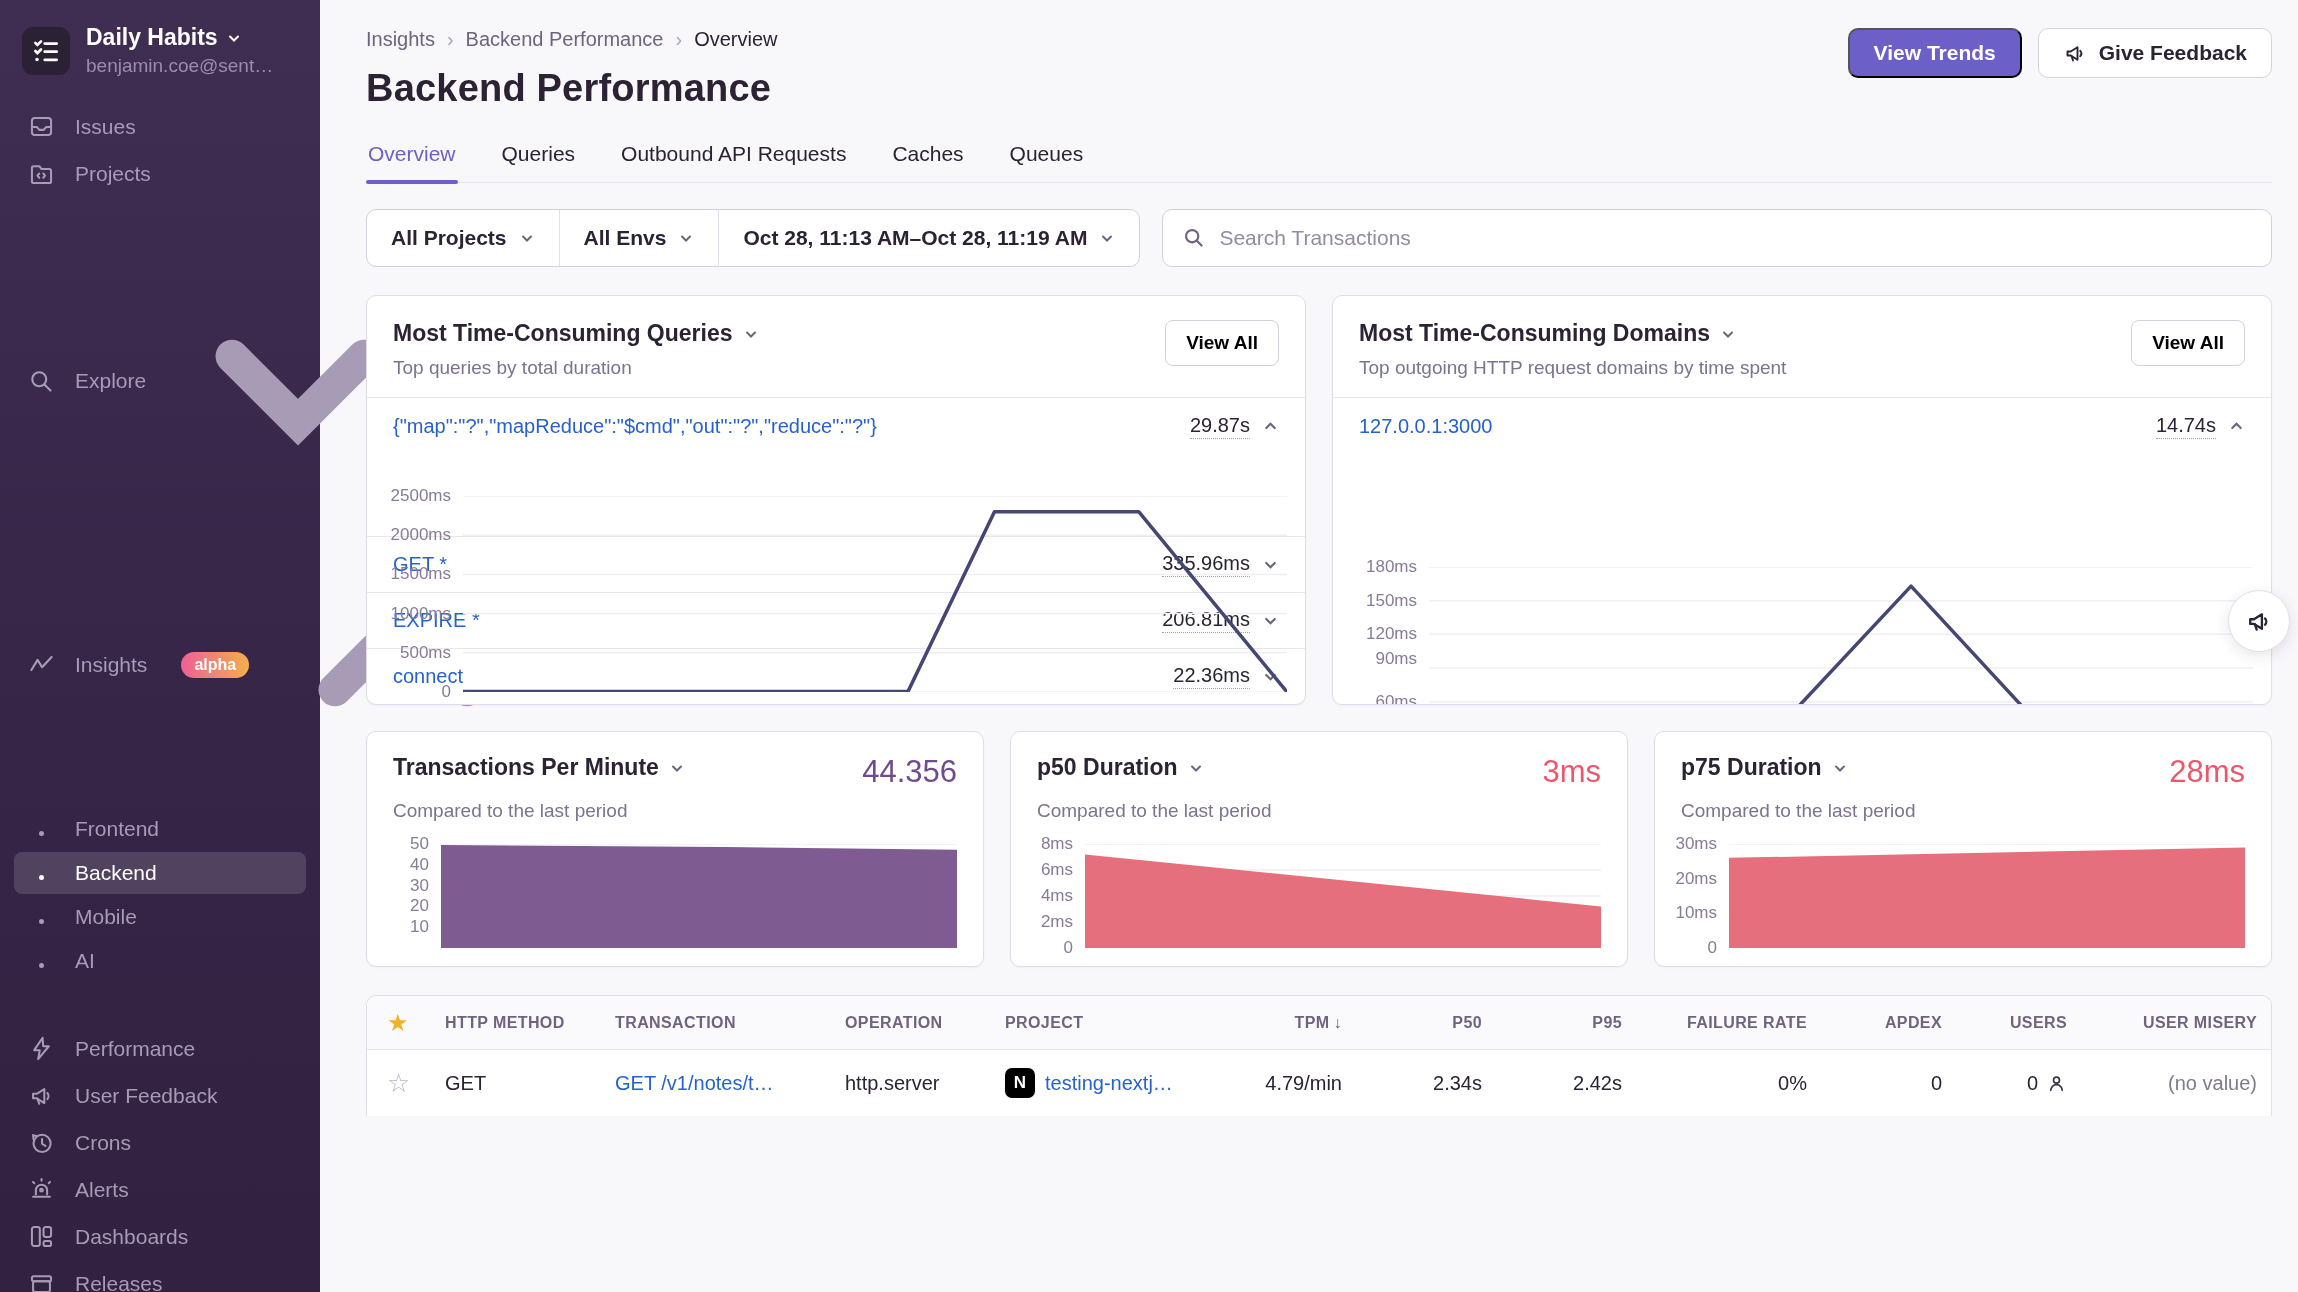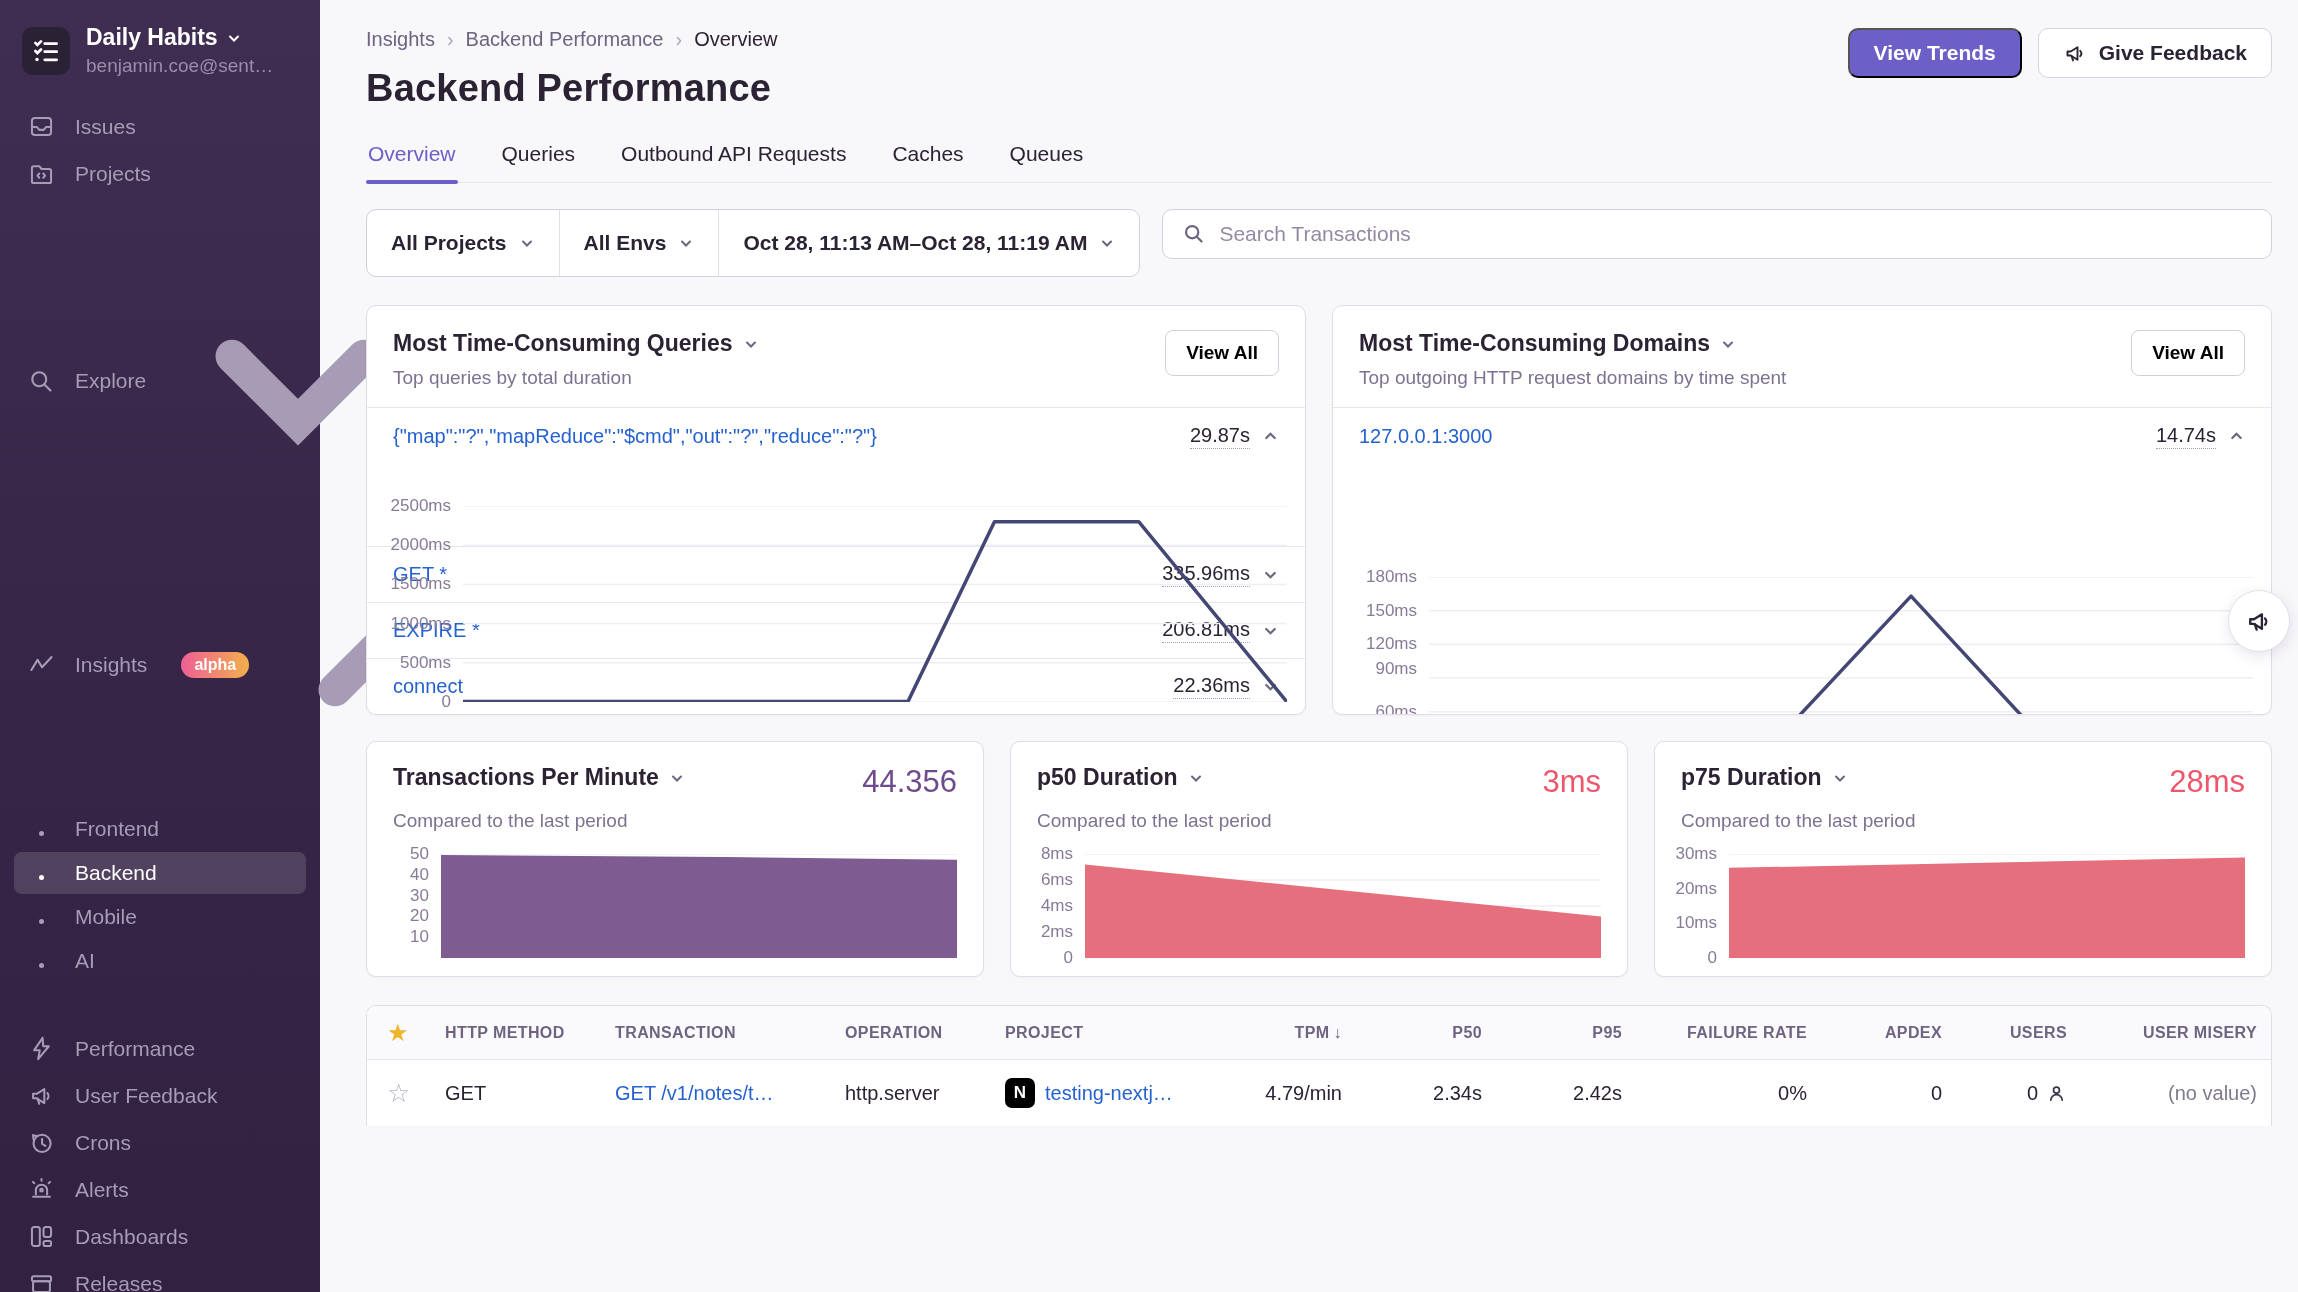--- a/index.html
+++ b/index.html
@@ -52,26 +52,26 @@
   .btn-white svg { width: 24px; height: 24px; }
 
   .tabs { display: flex; gap: 42px; margin-top: 28px; border-bottom: 1px solid #e7e3ec; font-size: 21px; }
   .tab { padding: 4px 2px 16px; cursor: pointer; position: relative; color: #2b2233; }
   .tab.active { color: #6c5fc7; }
   .tab.active::after { content: ""; position: absolute; left: 0; right: 0; bottom: -2px; height: 4px;
                        border-radius: 2px; background: #6c5fc7; }
 
   .filter-row { display: flex; gap: 22px; margin-top: 26px; }
   .filter-bar { display: flex; align-items: center; background: #fff; border: 1px solid #d4cedd;
-                border-radius: 10px; height: 68px; overflow: hidden; }
+                border-radius: 10px; height: 58px; overflow: hidden; }
   .filter-seg { display: flex; align-items: center; gap: 12px; padding: 0 24px; font-size: 21px;
                 font-weight: 700; height: 100%; cursor: pointer; }
   .filter-seg + .filter-seg { border-left: 1px solid #e3dee9; }
   .search-box { flex: 1; display: flex; align-items: center; gap: 14px; background: #fff;
-                border: 1px solid #d4cedd; border-radius: 10px; height: 50px; padding: 10px 20px; }
+                border: 1px solid #d4cedd; border-radius: 10px; height: 58px; padding: 10px 20px; }
   .search-box input { border: none; outline: none; flex: 1; font-size: 21px; font-family: inherit; color: #2b2233; background: transparent; }
   .search-box input::placeholder { color: #948aa3; }
 
   
   .panels { display: grid; grid-template-columns: 1fr 1fr; gap: 26px; margin-top: 28px; }
   .panel { background: #fff; border: 1px solid #e0dce8; border-radius: 10px; height: 410px;
            box-shadow: 0 1px 2px rgba(43,34,51,0.04); display: flex; flex-direction: column; overflow: hidden; }
   .panel-head { display: flex; justify-content: space-between; align-items: flex-start;
                 padding: 24px 26px 18px; border-bottom: 1px solid #e9e5ee; }
   .panel-title { font-size: 23px; font-weight: 700; display: flex; align-items: center; gap: 10px; }

